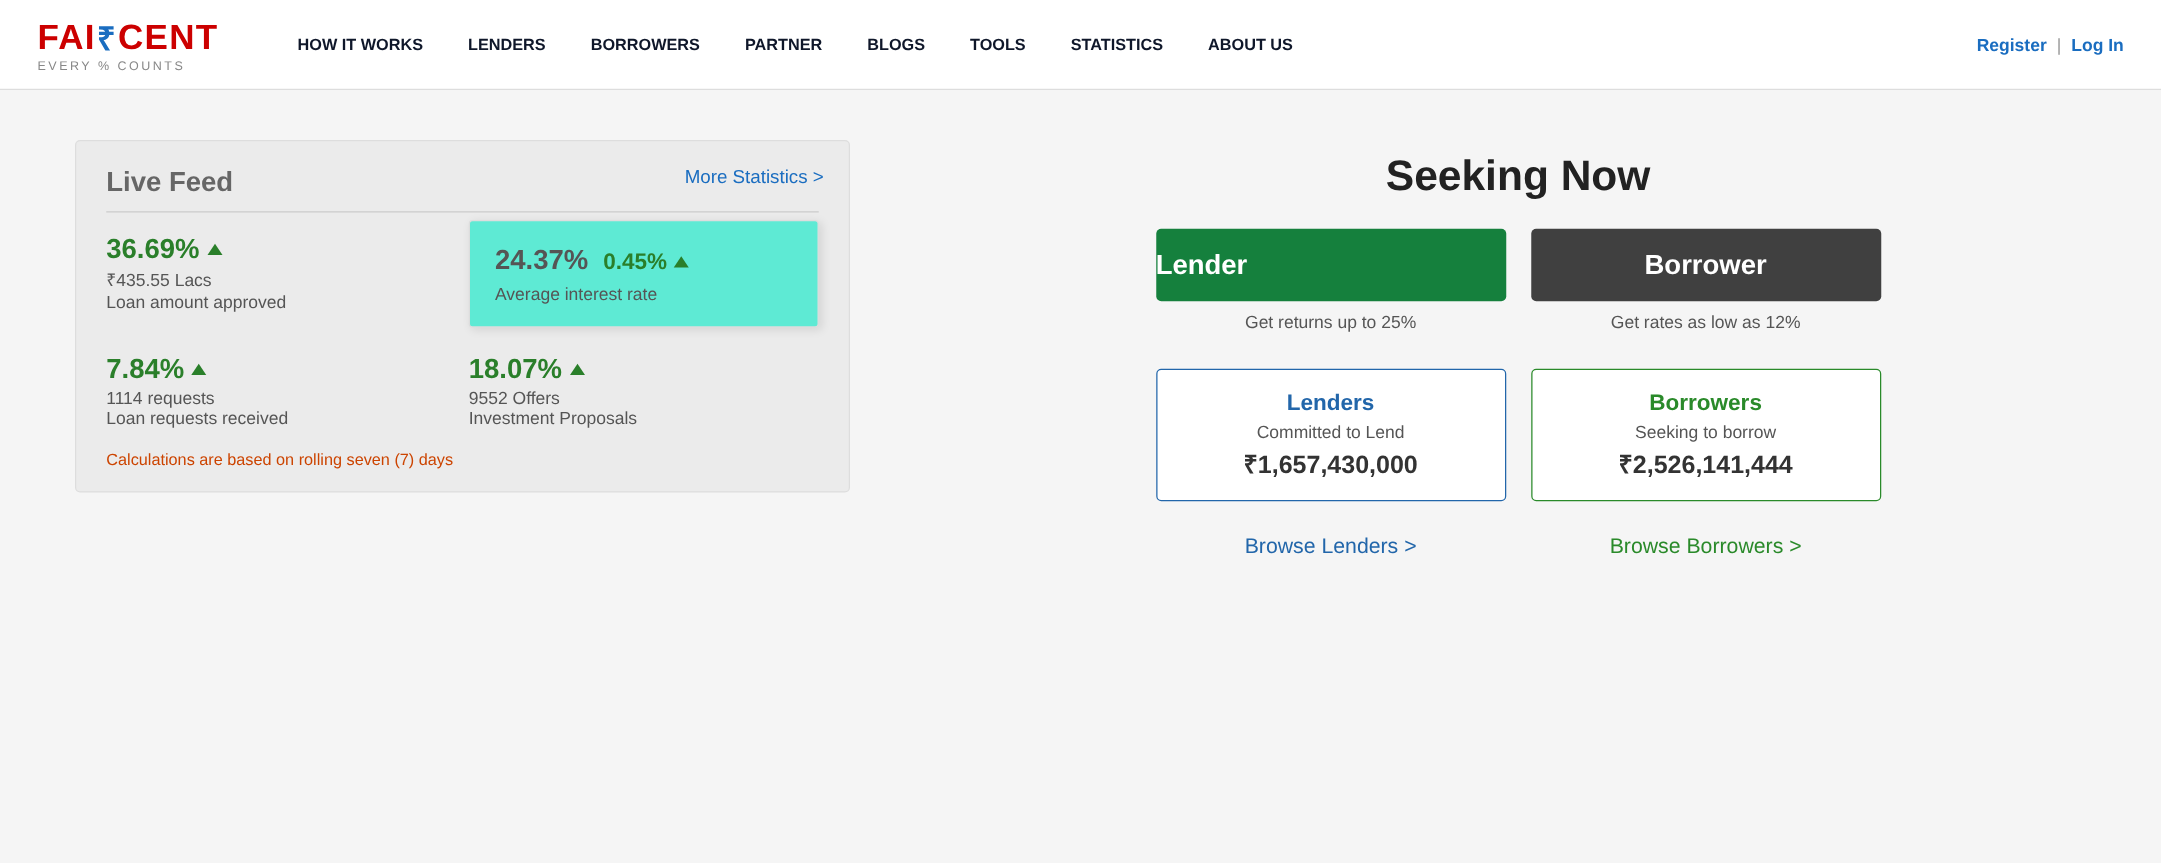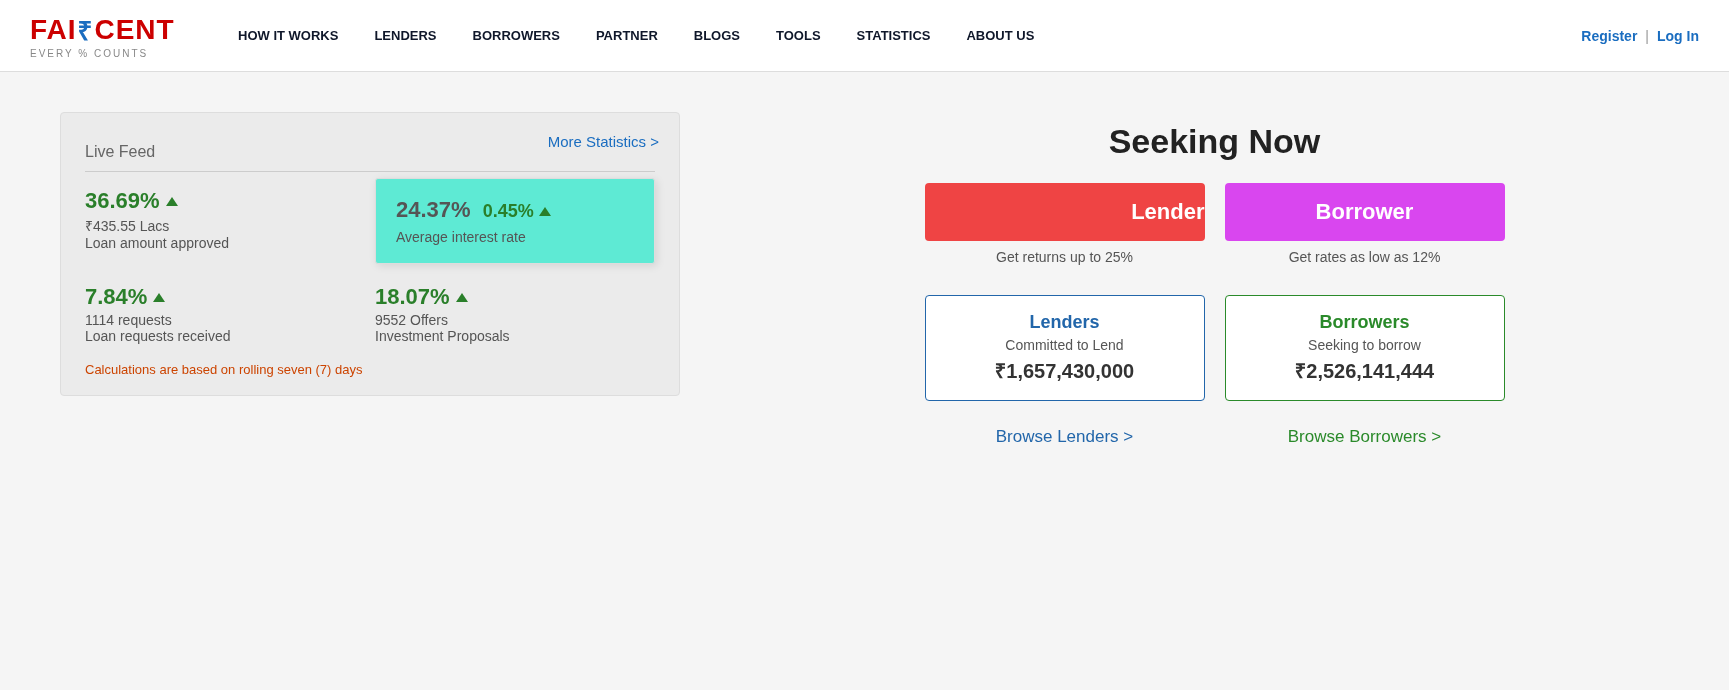--- a/index.html
+++ b/index.html
@@ -80,25 +80,24 @@
       flex: 0 0 620px;
     }
     .live-feed-box {
       background: #ebebeb;
       border: 1px solid #ddd;
       border-radius: 4px;
       padding: 20px 24px 18px;
       position: relative;
     }
     .live-feed-title {
-      font-size: 16px;
+      font-size: 22px;
       color: #666;
-      font-weight: normal;
+      font-weight: bold;
       margin-bottom: 4px;
-      margin-top: 10px;
     }
     .more-stats-link {
       position: absolute;
       top: 20px;
       right: 20px;
       color: #1a6dc0;
       font-size: 15px;
       cursor: pointer;
       text-decoration: none;
     }
@@ -204,33 +203,33 @@
       max-width: 580px;
     }
     .reg-btn-group {
       flex: 1;
       display: flex;
       flex-direction: column;
       align-items: center;
       gap: 8px;
     }
     .reg-btn-lender {
-      background: #ef4444;
+      background: #15803d;
       color: #fff;
       font-size: 22px;
       font-weight: bold;
       border: none;
       border-radius: 4px;
       padding: 16px 0;
       width: 100%;
       cursor: pointer;
-      text-align: right;
+      text-align: left;
     }
     .reg-btn-borrower {
-      background: #d946ef;
+      background: #404040;
       color: #fff;
       font-size: 22px;
       font-weight: bold;
       border: none;
       border-radius: 4px;
       padding: 16px 0;
       width: 100%;
       cursor: pointer;
       text-align: center;
     }

